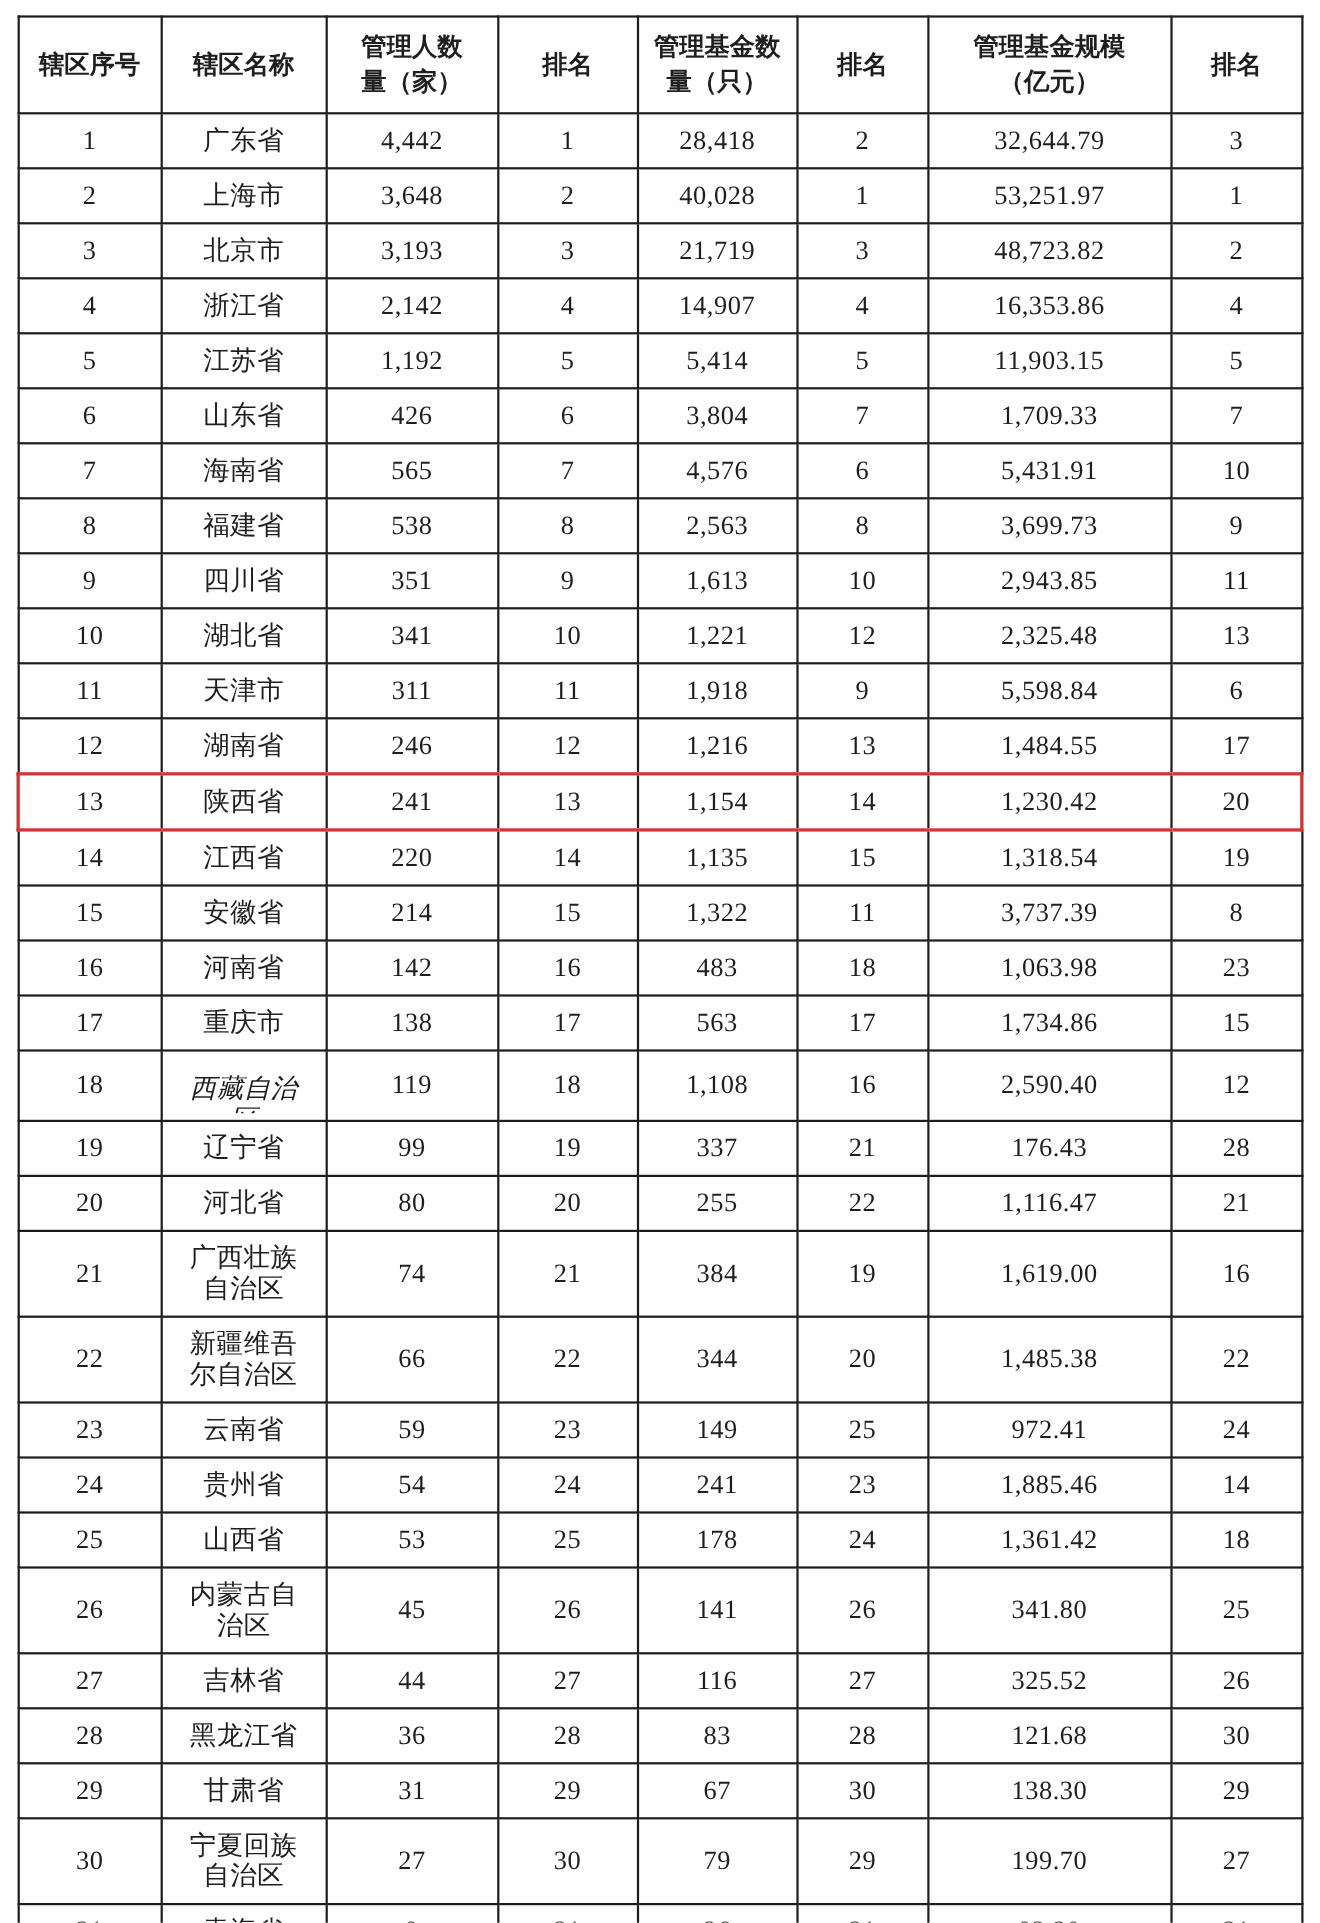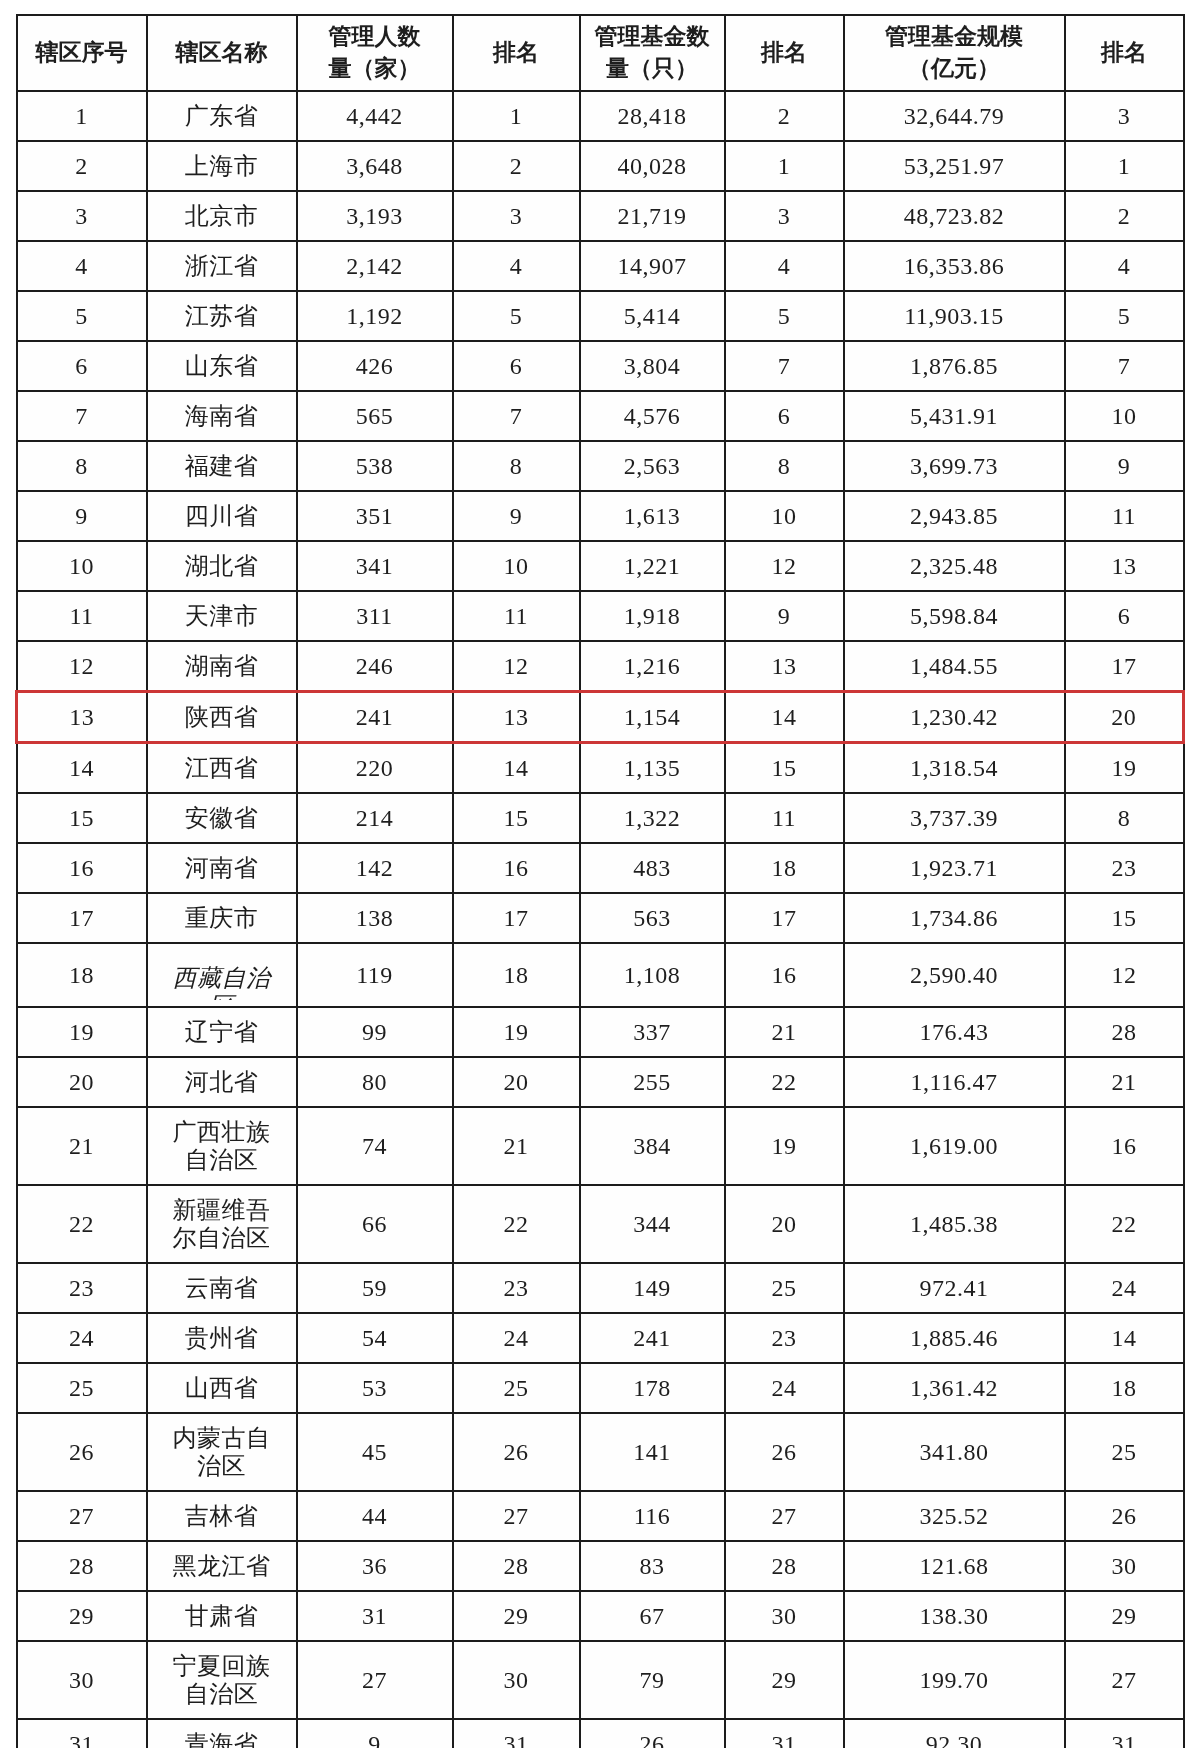--- a/index.html
+++ b/index.html
@@ -22,21 +22,21 @@
     width: 1167px;
   }
   table.stats th,
   table.stats td {
     border: 2px solid #1c1c1c;
     text-align: center;
     vertical-align: middle;
     background: #fefefe;
     overflow: hidden;
   }
-  thead tr { height: 76px; }
+  thead tr { height: 88px; }
   thead th {
     font-size: 23px;
     font-weight: bold;
     line-height: 32px;
     white-space: pre-line;
     padding: 2px 4px;
   }
   tbody td {
     font-size: 24px;
     line-height: 28px;
@@ -152,21 +152,21 @@
         </tr>
         <tr>
           <td>6</td>
           <td>
             <div class="name-wrap">山东省</div>
           </td>
           <td>426</td>
           <td>6</td>
           <td>3,804</td>
           <td>7</td>
-          <td>1,876.85</td>
+          <td>1,709.33</td>
           <td>7</td>
         </tr>
         <tr>
           <td>7</td>
           <td>
             <div class="name-wrap">海南省</div>
           </td>
           <td>565</td>
           <td>7</td>
           <td>4,576</td>
@@ -272,21 +272,21 @@
         </tr>
         <tr>
           <td>16</td>
           <td>
             <div class="name-wrap">河南省</div>
           </td>
           <td>142</td>
           <td>16</td>
           <td>483</td>
           <td>18</td>
-          <td>1,923.71</td>
+          <td>1,063.98</td>
           <td>23</td>
         </tr>
         <tr>
           <td>17</td>
           <td>
             <div class="name-wrap">重庆市</div>
           </td>
           <td>138</td>
           <td>17</td>
           <td>563</td>

